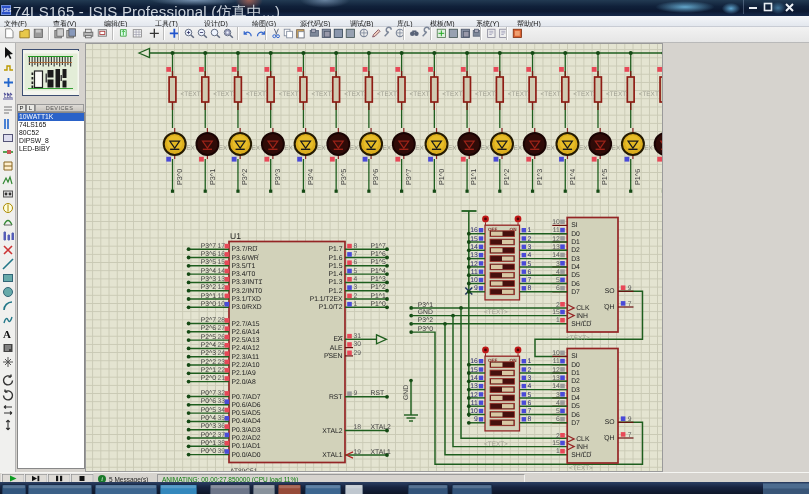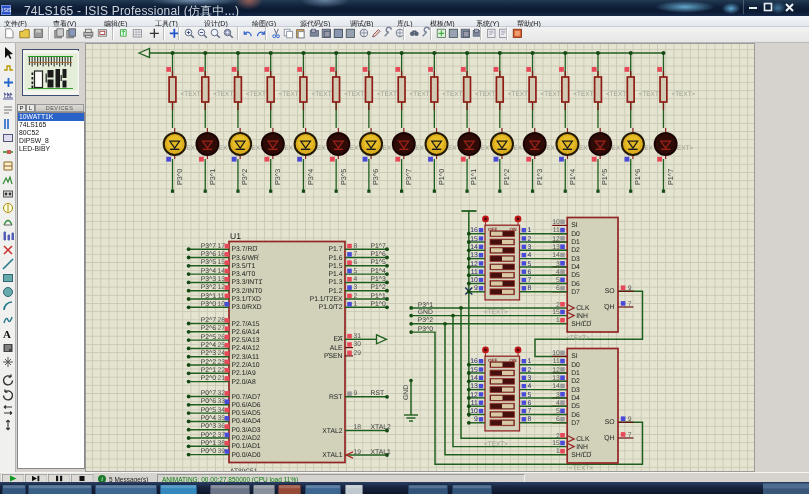--- a/index.html
+++ b/index.html
@@ -6,21 +6,21 @@
 .abs{position:absolute}
 </style></head><body>
 <div id="root">
 
 <div class="abs" style="left:0;top:0;width:809px;height:16px;background:linear-gradient(180deg,#223a52 0%,#10213a 40%,#0b1830 70%,#15294a 100%)">
   <div class="abs" style="left:150px;top:0;width:90px;height:6px;background:radial-gradient(ellipse at center top,rgba(190,220,255,.55),rgba(190,220,255,0) 70%)"></div>
   <div class="abs" style="left:235px;top:0;width:28px;height:10px;background:radial-gradient(ellipse at center top,rgba(230,120,90,.6),rgba(230,120,90,0) 70%)"></div>
   <div class="abs" style="left:300px;top:0;width:50px;height:8px;background:radial-gradient(ellipse at center top,rgba(190,220,255,.45),rgba(190,220,255,0) 70%)"></div>
   <div class="abs" style="left:655px;top:1px;width:60px;height:12px;background:radial-gradient(ellipse at center,rgba(120,200,240,.8),rgba(120,200,240,0) 70%)"></div>
   <div class="abs" style="left:1px;top:5px;width:10px;height:10px;background:#2a50c8;border:1px solid #7090e0;color:#fff;font-size:5px;line-height:8px;text-align:center">ISIS</div>
-  <div class="abs" style="left:24px;top:3px;color:#ccd4dd;font-size:12px;letter-spacing:0.2px">74LS165 - ISIS Professional (仿真中...)</div>
+  <div class="abs" style="left:13px;top:3px;color:#ccd4dd;font-size:15px;letter-spacing:0.2px">74LS165 - ISIS Professional (仿真中...)</div>
   <div class="abs" style="left:722px;top:3px;width:18px;height:11px;background:radial-gradient(ellipse at center,rgba(110,190,235,.85),rgba(110,190,235,0) 72%)"></div>
   <div class="abs" style="left:770px;top:2px;width:16px;height:12px;background:radial-gradient(ellipse at center,rgba(110,190,235,.55),rgba(110,190,235,0) 72%)"></div>
   <div class="abs" style="left:743px;top:0;width:1px;height:14px;background:rgba(160,180,205,.35)"></div>
   <svg class="abs" style="left:744px;top:0" width="62" height="15">
     <rect x="5" y="7" width="8" height="2" fill="#e8edf2"></rect>
     <rect x="20.5" y="3.5" width="7" height="7" fill="none" stroke="#e8edf2" stroke-width="1.6"></rect>
     <path d="M42 4 L49 11 M49 4 L42 11" stroke="#eef2f6" stroke-width="2"></path>
   </svg>
 </div>
 
@@ -342,21 +342,21 @@
   <div class="abs" style="left:19px;top:61px;width:49px;height:8px;background:linear-gradient(180deg,#dedbd6,#c9c5bf);border:1px solid #999;font-size:5.5px;text-align:center;line-height:7.5px;color:#555;letter-spacing:0.5px">DEVICES</div>
   <div class="abs" style="left:1px;top:69px;width:67.5px;height:357px;background:#fff;border:1px solid #888;font-size:6.8px;color:#111">
     <div style="background:#2a62c8;color:#fff;padding:0 1px;height:8px;line-height:8px">10WATT1K</div>
     <div style="padding:0 1px;height:8px;line-height:8px">74LS165</div>
     <div style="padding:0 1px;height:8px;line-height:8px">80C52</div>
     <div style="padding:0 1px;height:8px;line-height:8px">DIPSW_8</div>
     <div style="padding:0 1px;height:8px;line-height:8px">LED-BIBY</div>
   </div>
 </div>
 
-<div class="abs" style="left:85px;top:43px;width:670px;height:429px;overflow:hidden;background-color:#e4e4d1;background-image:linear-gradient(#c9c9b4 1px,transparent 1px),linear-gradient(90deg,#c9c9b4 1px,transparent 1px);background-size:8.2px 8.2px;background-position:-2px -3px;border:1px solid #9a9a9a">
+<div class="abs" style="left:85px;top:43px;width:578px;height:429px;overflow:hidden;background-color:#e4e4d1;background-image:linear-gradient(#c9c9b4 1px,transparent 1px),linear-gradient(90deg,#c9c9b4 1px,transparent 1px);background-size:8.2px 8.2px;background-position:-2px -3px;border:1px solid #9a9a9a">
   <svg class="abs" style="left:-85px;top:-43px" width="809" height="494" shape-rendering="auto" text-rendering="geometricPrecision">
         <line x1="148.0" y1="52.0" x2="662.0" y2="52.0" stroke="#1e5e1e" stroke-width="1.5"></line>
         <polygon points="138,52.0 148.5,47.4 148.5,56.6" fill="#e4e4d1" stroke="#1e5e1e" stroke-width="1.3"></polygon>
         <line x1="171.5" y1="52.0" x2="171.5" y2="127" stroke="#1e5e1e" stroke-width="1.3"></line>
         <line x1="171.5" y1="158" x2="171.5" y2="190" stroke="#1e5e1e" stroke-width="1.3"></line>
         <circle cx="171.5" cy="52.0" r="2.0" fill="#144914"></circle>
         <rect x="165.3" y="66" width="4.8" height="4.8" fill="#e84858"></rect>
         <line x1="171.5" y1="70" x2="171.5" y2="76" stroke="#7a1a12" stroke-width="1.3"></line>
         <line x1="171.5" y1="101" x2="171.5" y2="109" stroke="#7a1a12" stroke-width="1.3"></line>
         <rect x="168.1" y="76" width="6.8" height="25" fill="#d0cbb2" stroke="#8f1d15" stroke-width="1.7"></rect>

